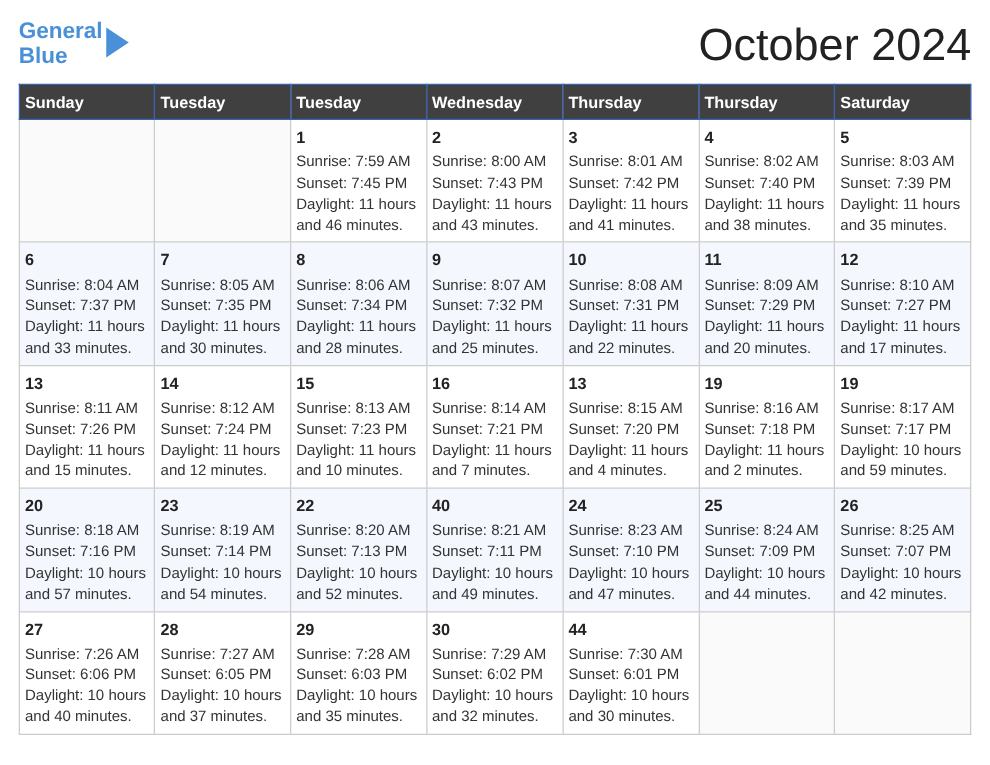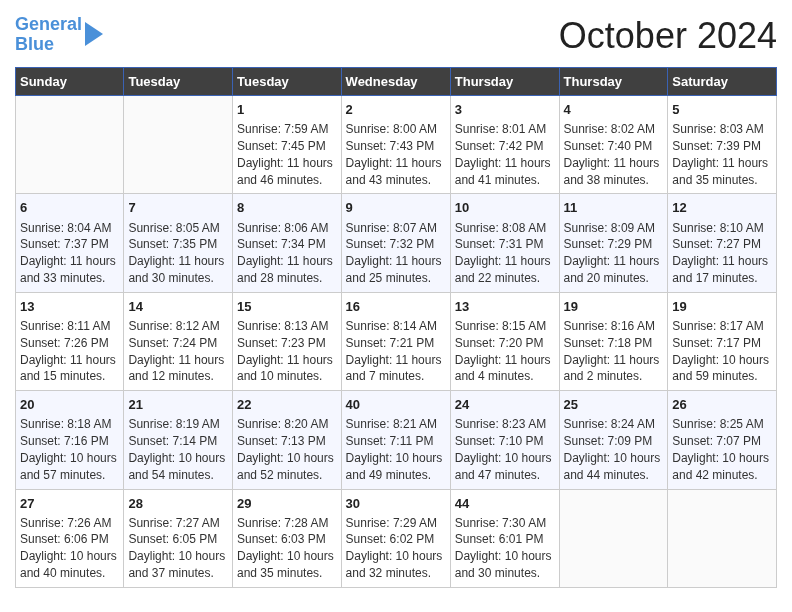--- a/index.html
+++ b/index.html
@@ -207,21 +207,21 @@
           <span class="day-number">19</span>
           <div class="day-detail">Sunrise: 8:17 AM<br>Sunset: 7:17 PM<br>Daylight: 10 hours and 59 minutes.</div>
         </td>
       </tr>
       <tr>
         <td>
           <span class="day-number">20</span>
           <div class="day-detail">Sunrise: 8:18 AM<br>Sunset: 7:16 PM<br>Daylight: 10 hours and 57 minutes.</div>
         </td>
         <td>
-          <span class="day-number">21</span>
+          <span class="day-number">23</span>
           <div class="day-detail">Sunrise: 8:19 AM<br>Sunset: 7:14 PM<br>Daylight: 10 hours and 54 minutes.</div>
         </td>
         <td>
           <span class="day-number">22</span>
           <div class="day-detail">Sunrise: 8:20 AM<br>Sunset: 7:13 PM<br>Daylight: 10 hours and 52 minutes.</div>
         </td>
         <td>
           <span class="day-number">40</span>
           <div class="day-detail">Sunrise: 8:21 AM<br>Sunset: 7:11 PM<br>Daylight: 10 hours and 49 minutes.</div>
         </td>

